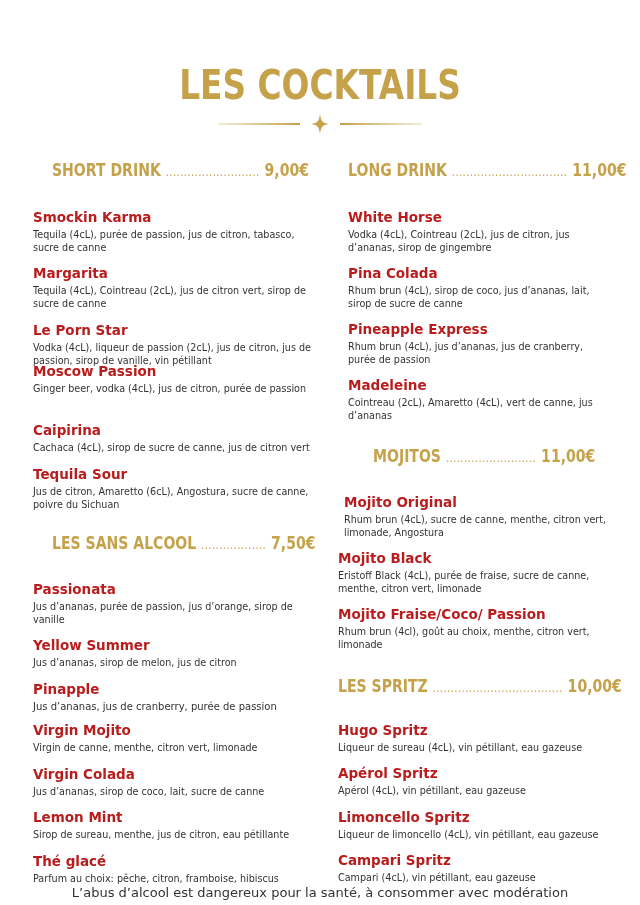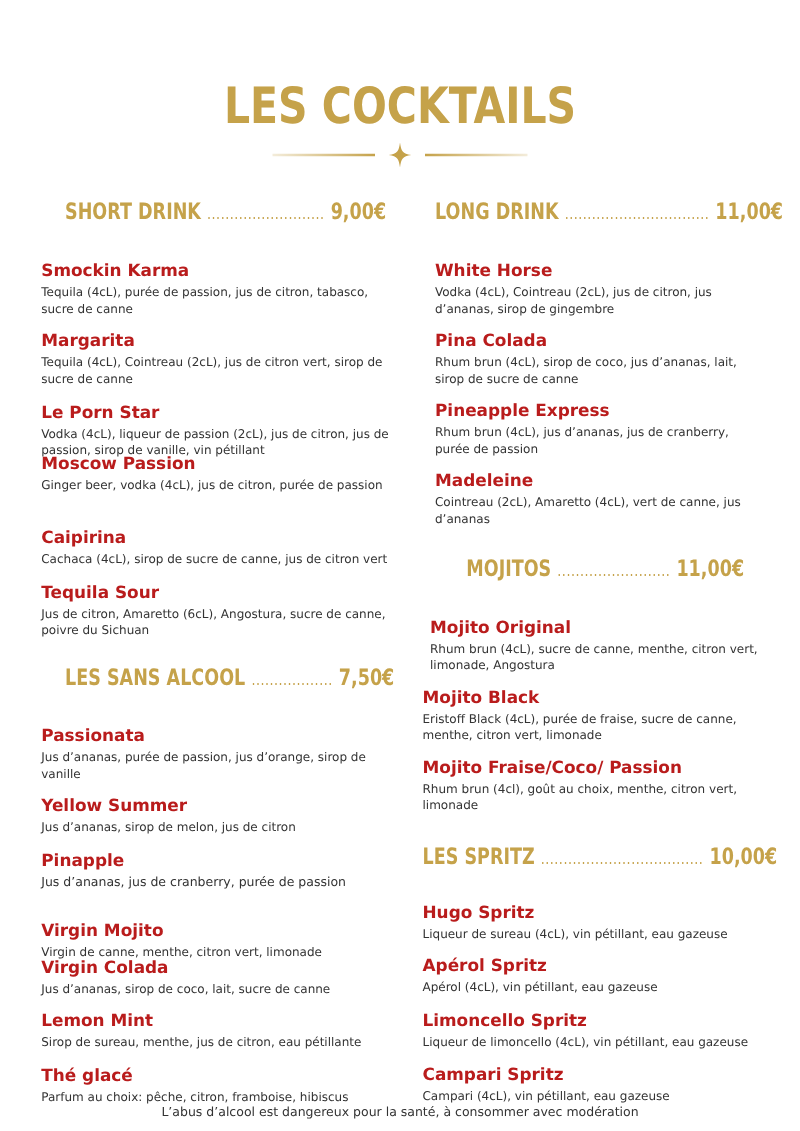--- a/index.html
+++ b/index.html
@@ -24,21 +24,21 @@
       transform: scaleX(0.78); transform-origin: left center;
     }
     .heading .dots { font-weight: normal; font-size: 13px; letter-spacing: 0.5px; }
 
     .item { position: absolute; width: 290px; }
     .item .name { font-size: 13.5px; color: #b91c1c; line-height: 18px; white-space: nowrap; font-weight: bold; }
     .item .desc { font-size: 9.6px; color: #333; line-height: 13px; margin-top: 2px; }
 
     .footer {
       position: absolute; top: 885px; left: 0; width: 640px; text-align: center;
-      font-size: 10px; color: #333;
+      font-size: 13px; color: #333;
     }
   </style>
 </head>
 <body>
 
 <div class="title">LES COCKTAILS</div>
 <div class="ornament">
   <div class="line l1"></div>
   <svg class="star" viewBox="0 0 18 20">
     <path d="M9 0 C10 7 11 9 18 10 C11 11 10 13 9 20 C8 13 7 11 0 10 C7 9 8 7 9 0 Z" fill="#c5a24a"></path>
@@ -86,21 +86,21 @@
     <div class="desc">Jus d’ananas,  purée de passion, jus d’orange, sirop de vanille</div>
   </div>
 <div class="item" style="left:33px; top:636px;">
     <div class="name">Yellow Summer</div>
     <div class="desc">Jus d’ananas, sirop de melon, jus de citron</div>
   </div>
 <div class="item" style="left:33px; top:680px;">
     <div class="name">Pinapple</div>
     <div class="desc" style="font-size:10px;">Jus d’ananas, jus de cranberry, purée de passion</div>
   </div>
-<div class="item" style="left:33px; top:736px;">
+<div class="item" style="left:33px; top:721px;">
     <div class="name">Virgin Mojito</div>
     <div class="desc">Virgin de canne, menthe, citron vert, limonade</div>
   </div>
 <div class="item" style="left:33px; top:765px;">
     <div class="name">Virgin Colada</div>
     <div class="desc">Jus d’ananas, sirop de coco, lait, sucre de canne</div>
   </div>
 <div class="item" style="left:33px; top:808px;">
     <div class="name">Lemon Mint</div>
     <div class="desc">Sirop de sureau, menthe, jus de citron, eau pétillante</div>

